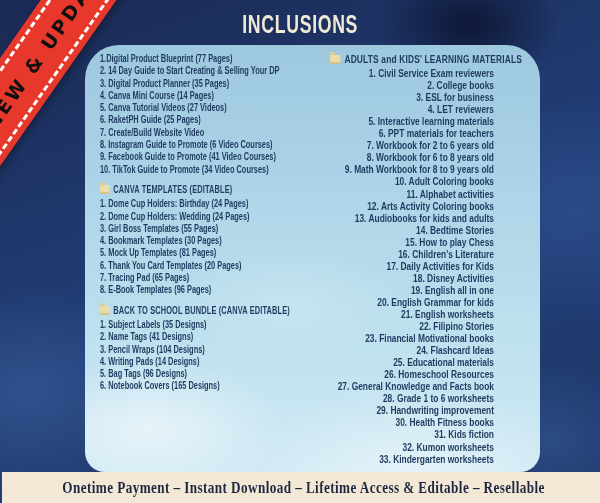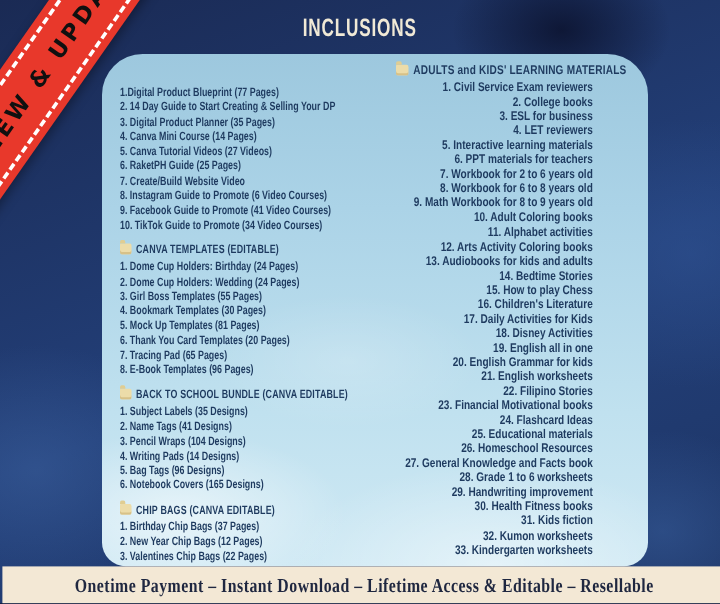--- a/index.html
+++ b/index.html
@@ -11,21 +11,21 @@
       radial-gradient(200px 160px at 96% 42%, rgba(49,85,150,.5), rgba(49,85,150,0) 70%),
       radial-gradient(190px 150px at 5% 78%, rgba(64,102,163,.45), rgba(64,102,163,0) 70%),
       radial-gradient(240px 170px at 42% 97%, rgba(23,40,84,.6), rgba(23,40,84,0) 72%),
       radial-gradient(160px 120px at 92% 88%, rgba(58,97,160,.5), rgba(58,97,160,0) 70%),
       linear-gradient(160deg, #1a2a54 0%, #23407a 55%, #1d3464 100%);
   }
 
   
   .title{
     position:absolute; left:0; top:6px; width:600px; margin:0;
-    text-align:center; font-size:21px; line-height:36px; font-weight:bold;
+    text-align:center; font-size:26px; line-height:36px; font-weight:bold;
     color:#f0e9d6; letter-spacing:1px;
   }
   .title .squeeze{display:inline-block; transform:scaleX(.68); transform-origin:50% 50%;}
 
   
   .ribbon{
     position:absolute; left:-138px; top:7px; width:380px; z-index:6;
     background:#e8382b; padding:6px 0;
     transform:rotate(-55deg); transform-origin:center;
     box-shadow:0 3px 9px rgba(0,0,0,.35);
@@ -45,21 +45,21 @@
     position:absolute; left:85px; top:45px; width:455px; height:427px;
     border-radius:34px 34px 20px 20px;
     background:
       radial-gradient(200px 100px at 14% 90%, rgba(255,255,255,.55), rgba(255,255,255,0) 70%),
       radial-gradient(240px 120px at 72% 100%, rgba(255,255,255,.45), rgba(255,255,255,0) 72%),
       radial-gradient(160px 80px at 45% 60%, rgba(255,255,255,.18), rgba(255,255,255,0) 70%),
       linear-gradient(180deg, #9dc8de 0%, #abd3e7 30%, #c0e1ef 70%, #cfe9f4 100%);
   }
 
   .col{position:absolute; color:#1e3a5f;}
-  .col-left{left:15px; top:27px; width:235px;}
+  .col-left{left:15px; top:8px; width:235px;}
   .col-right{left:245px; top:8px; width:205px;text-align:right;}
 
   .section{margin-bottom:8px;}
   .row{
     font-weight:700; white-space:nowrap;
     transform-origin:0 50%;
   }
   .col-left .row{font-size:10px; line-height:12.3px; transform:scaleX(.74);}
   .col-right .row{font-size:10.5px; line-height:12.05px; transform:scaleX(.8);}
   .row.header{letter-spacing:.2px; margin-bottom:2px;}
@@ -126,26 +126,20 @@
         </div>
         <div class="section">
           <div class="row header"><span class="folder"></span><span>BACK TO SCHOOL BUNDLE (CANVA EDITABLE)</span></div>
           <div class="row">1. Subject Labels (35 Designs)</div>
           <div class="row">2. Name Tags (41 Designs)</div>
           <div class="row">3. Pencil Wraps (104 Designs)</div>
           <div class="row">4. Writing Pads (14 Designs)</div>
           <div class="row">5. Bag Tags (96 Designs)</div>
           <div class="row">6. Notebook Covers (165 Designs)</div>
         </div>
-        <div class="section">
-          <div class="row header"><span class="folder"></span><span>CHIP BAGS (CANVA EDITABLE)</span></div>
-          <div class="row">1. Birthday Chip Bags (37 Pages)</div>
-          <div class="row">2. New Year Chip Bags (12 Pages)</div>
-          <div class="row">3. Valentines Chip Bags (22 Pages)</div>
-        </div>
       </div>
     <div class="col col-right">
         <div class="section">
           <div class="row header"><span class="folder"></span><span>ADULTS and KIDS' LEARNING MATERIALS</span></div>
           <div class="row">1. Civil Service Exam reviewers</div>
           <div class="row">2. College books</div>
           <div class="row">3. ESL for business</div>
           <div class="row">4. LET reviewers</div>
           <div class="row">5. Interactive learning materials</div>
           <div class="row">6. PPT materials for teachers</div>

